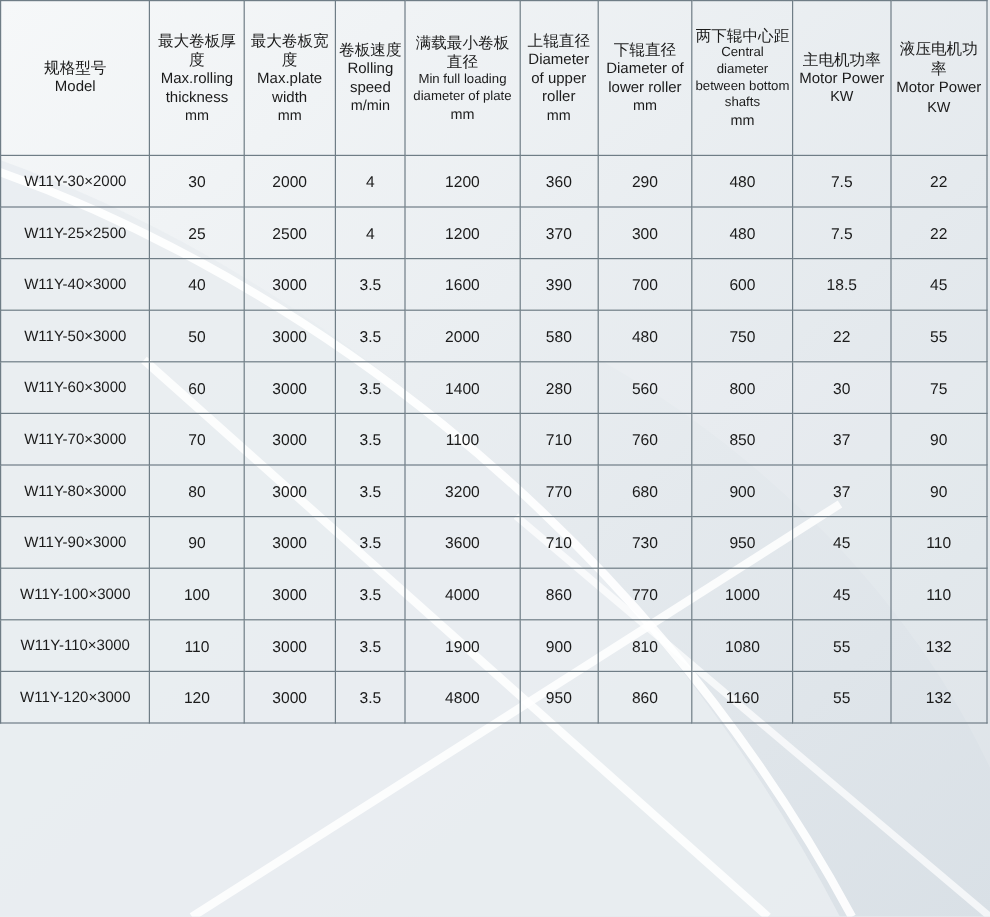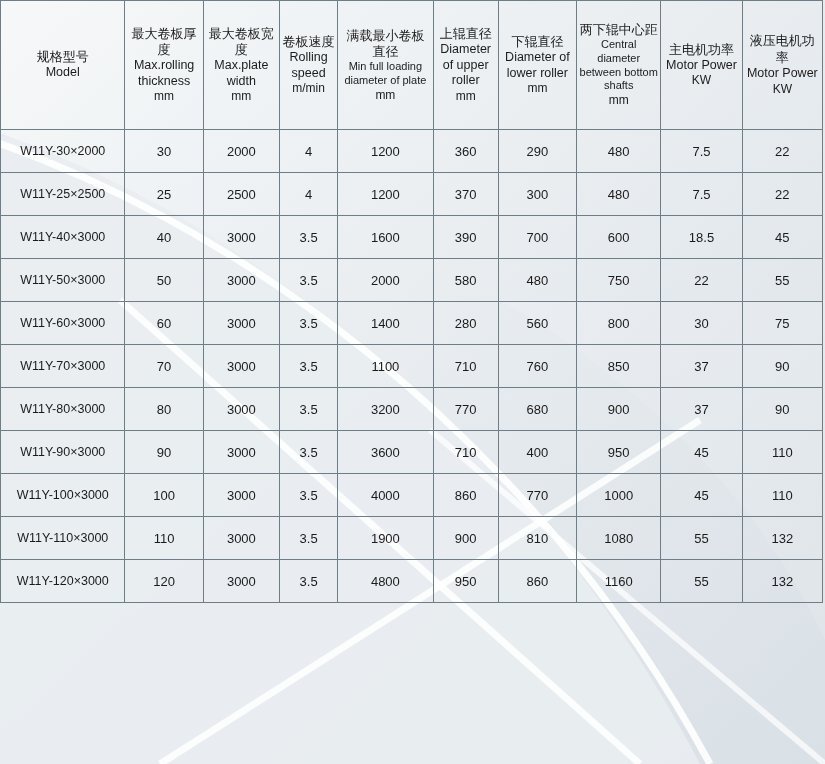--- a/index.html
+++ b/index.html
@@ -258,21 +258,21 @@
           <td>37</td>
           <td>90</td>
         </tr>
         <tr>
           <td class="model">W11Y-90×3000</td>
           <td>90</td>
           <td>3000</td>
           <td>3.5</td>
           <td>3600</td>
           <td>710</td>
-          <td>400</td>
+          <td>730</td>
           <td>950</td>
           <td>45</td>
           <td>110</td>
         </tr>
         <tr>
           <td class="model">W11Y-100×3000</td>
           <td>100</td>
           <td>3000</td>
           <td>3.5</td>
           <td>4000</td>

